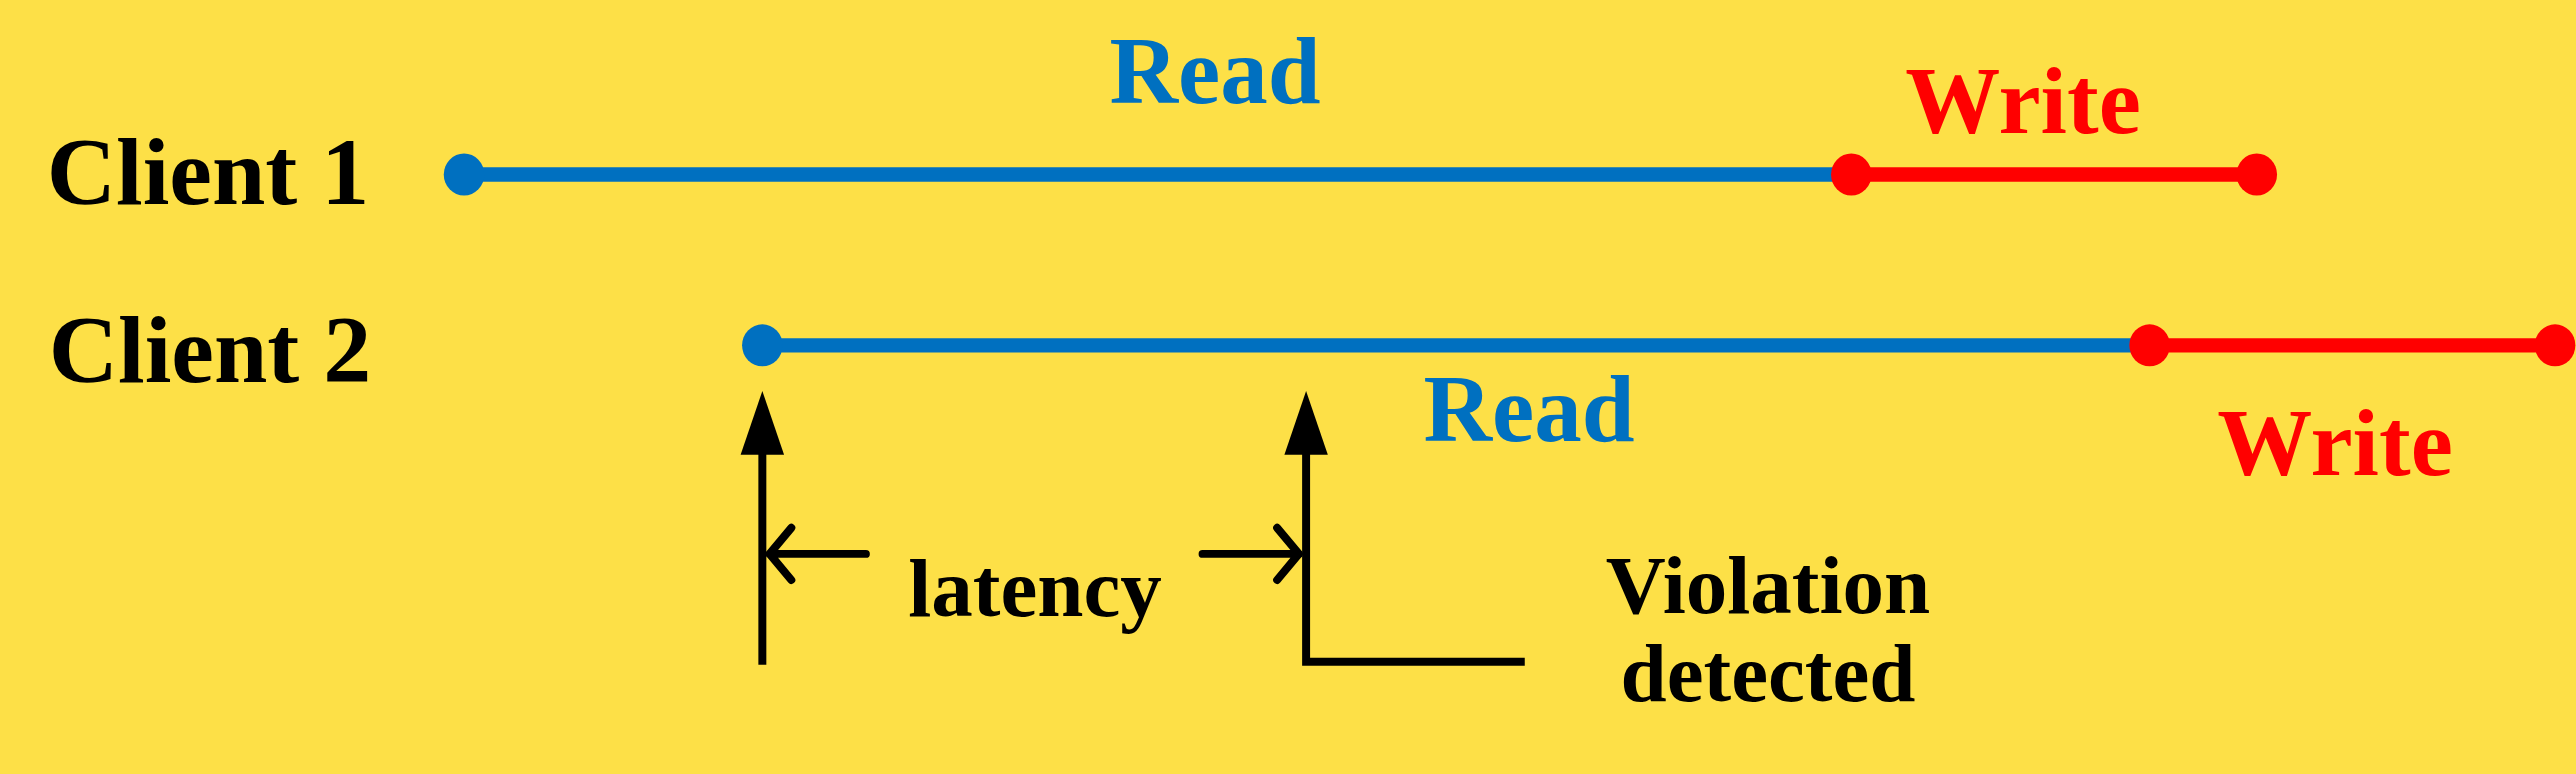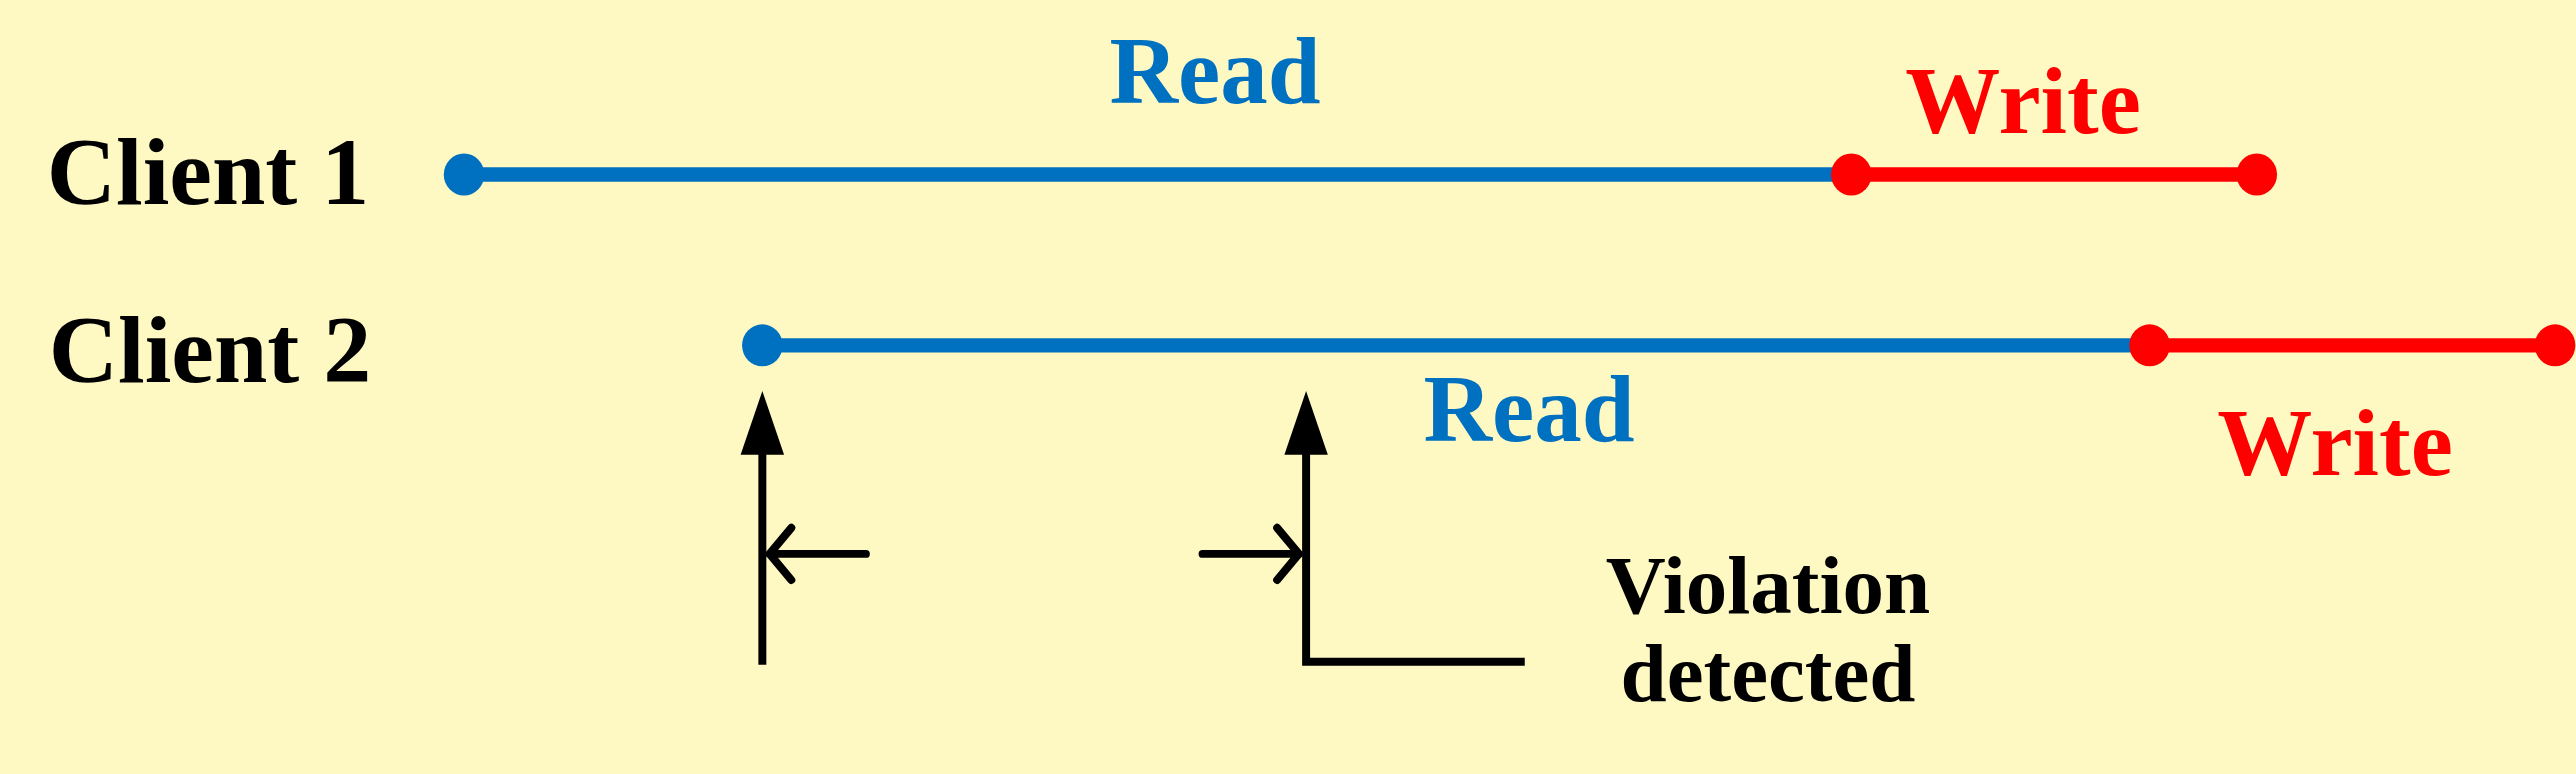--- a/index.html
+++ b/index.html
@@ -1,20 +1,20 @@
 <!DOCTYPE html>
 <html style="--read-color: #0070C0; --write-color: #FF0000; --annotation-color: #000000; --background-color: #FFFFFF;font-size:11.6px"><head>
 <meta charset="utf-8">
 <style>
   html, body { margin: 0; padding: 0; background: #ffffff; }
   .figure {
     position: relative;
     width: 2576px;
     height: 774px;
-    background: #fef9c3;
+    background: #fde047;
     overflow: hidden;
     font-family: "Liberation Serif", serif;
   }
   .gfx { position: absolute; left: 0; top: 0; }
   .lbl {
     position: absolute;
     transform: translate(-50%, -50%);
     font-weight: bold;
     white-space: nowrap;
     line-height: 1;
@@ -68,19 +68,20 @@
 
   <div class="lbl rw-lbl read-lbl" style="left:1215px; top:71px;">Read</div>
 
   <div class="lbl rw-lbl write-lbl" style="left:2023px; top:101px;">Write</div>
 
   <div class="lbl rw-lbl read-lbl" style="left:1529px; top:409px;">Read</div>
 
   <div class="lbl rw-lbl write-lbl" style="left:2335px; top:443px;">Write</div>
 
 
+  <div class="lbl ann-lbl" style="left:1035px; top:588px;">latency</div>
 
   <div class="lbl ann-lbl" style="left:1768px; top:673px;">detected</div>
 
   <div class="lbl ann-lbl" style="left:1768px; top:585px;">Violation</div>
 
 </div>
 
 
 </body></html>

